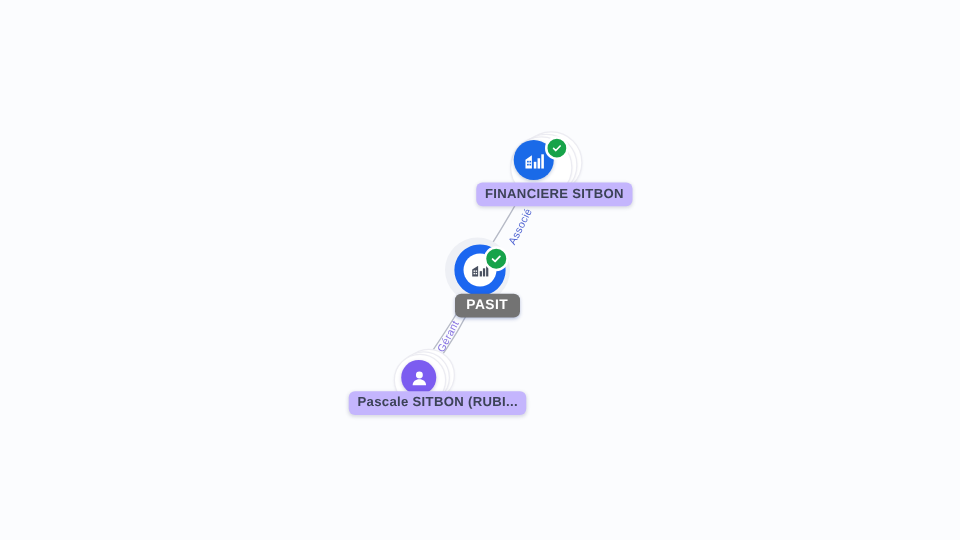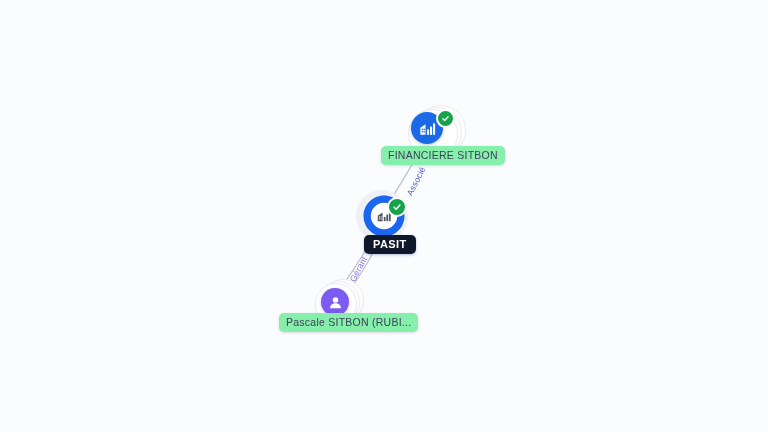--- a/index.html
+++ b/index.html
@@ -90,27 +90,28 @@
   }
   #node-financiere-sitbon .check-badge {
     width: 15px; height: 15px;
     left: 33px; top: 9px;
   }
 
   
   .node-caption {
     position: absolute;
     white-space: nowrap;
-    background: #86efac;
+    background: #c4b5fd;
     border-radius: 5px;
     padding: 3px 7px 4px 7px;
     font-size: 10.5px;
     color: #3c4257;
     letter-spacing: 0.25px;
     box-shadow: 0 1px 3px rgba(30, 40, 80, 0.16);
+    font-weight: bold;
   }
   #caption-financiere {
     left: -22px;
     top: 46px;
   }
 
   
   #node-pascale-sitbon {
     left: 312px;
     top: 275px;
@@ -168,21 +169,21 @@
     position: absolute;
     left: 6px;
     top: 6px;
     width: 44px;
     height: 56px;
   }
   .pasit-label {
     position: absolute;
     left: 8px;
     top: 47px;
-    background: #0f172a;
+    background: #737373;
     color: #ffffff;
     font-size: 11px;
     font-weight: bold;
     letter-spacing: 0.4px;
     padding: 3px 9px 4px 9px;
     border-radius: 5px;
     white-space: nowrap;
     box-shadow: 0 1px 3px rgba(20, 50, 140, 0.30);
   }
   #node-pasit .check-badge {

